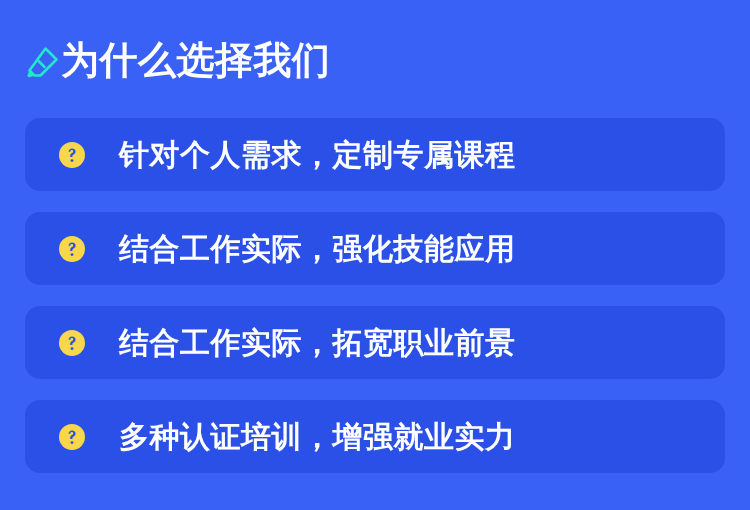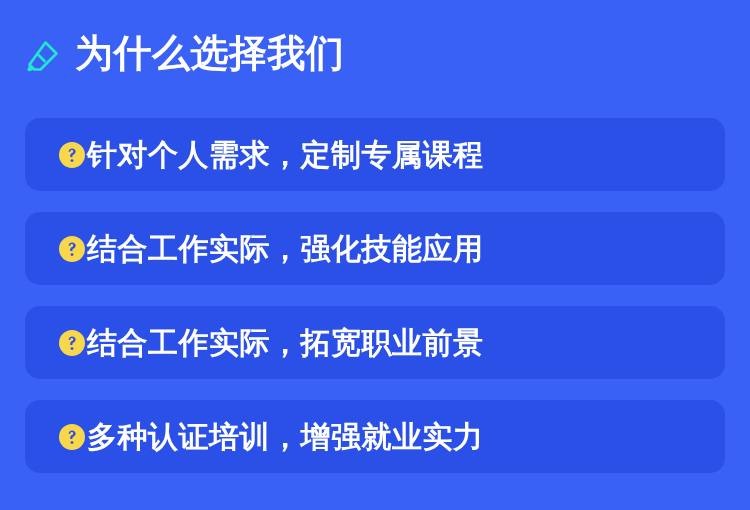--- a/index.html
+++ b/index.html
@@ -20,22 +20,21 @@
     background: #3a61f5;
     box-sizing: border-box;
   }
 
   
   .header {
     position: absolute;
     left: 25px;
     top: 34px;
     display: flex;
-    align-items: flex-start;
-    gap: 14px;
+    align-items: center;
     height: 52px;
   }
 
   .header-icon {
     width: 36px;
     height: 36px;
     display: block;
     flex: 0 0 auto;
     margin-top: 4px;
   }
@@ -74,21 +73,21 @@
   }
 
   .badge {
     width: 26px;
     height: 26px;
     flex: 0 0 auto;
     display: block;
   }
 
   .card-text {
-    margin-left: 2px;
+    margin-left: 34px;
     color: #ffffff;
     font-size: 30px;
     line-height: 1;
     font-weight: 700;
     letter-spacing: 0.5px;
     white-space: nowrap;
     font-family: "Liberation Sans", "DejaVu Sans", sans-serif;
   }
 </style>
 </head>

